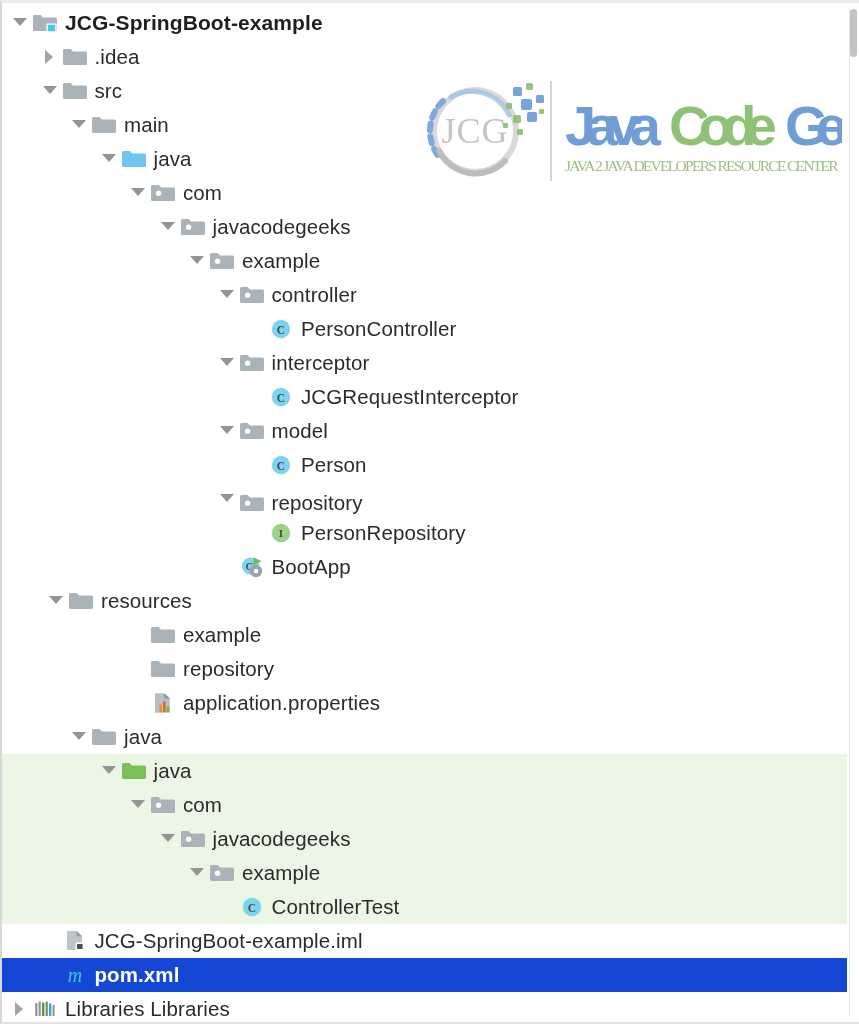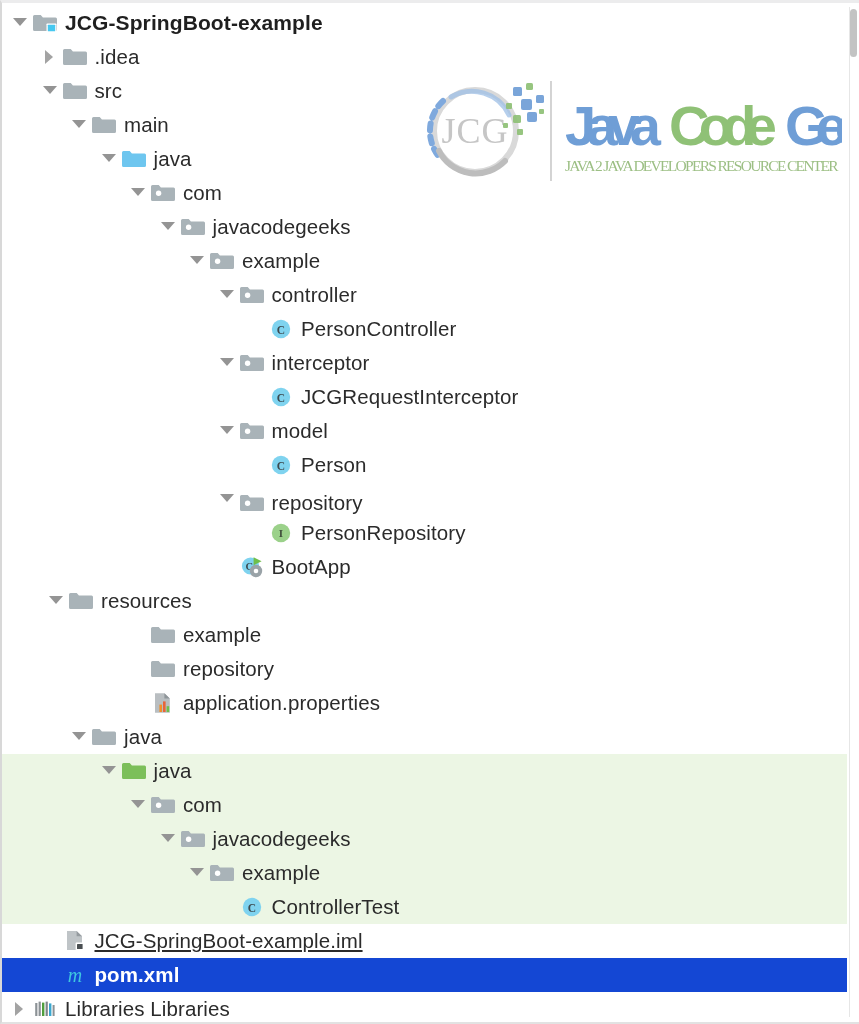--- a/index.html
+++ b/index.html
@@ -427,21 +427,21 @@
       <div class="row band" style="padding-left: 214.5px;">
         <span class="twisty none"></span>
         <span class="icon">
           <svg width="26" height="26" viewBox="0 0 26 26">
         <circle cx="13" cy="13" r="9.2" fill="#7fd3ef"></circle>
         <text x="13" y="17.6" font-family="'Liberation Serif', serif" font-size="11.5" fill="#3c4a50" text-anchor="middle" font-weight="bold">C</text>
           </svg>
         </span>
         <span class="label">ControllerTest</span>
       </div>
-      <div class="row" style="padding-left: 37.5px; text-decoration: underline;">
+      <div class="row" style="padding-left: 37.5px;">
         <span class="twisty none"></span>
         <span class="icon">
           <svg width="26" height="26" viewBox="0 0 26 26">
         <path d="M5 3h9.6l5.4 5.3V22H5z" fill="#bfc4c7"></path>
         <path d="M14.6 3l5.4 5.3h-5.4z" fill="#959b9f"></path>
         <rect x="13.6" y="14.6" width="8.4" height="7.8" rx="0.8" fill="#ffffff"></rect>
         <rect x="15" y="16" width="5.6" height="5" rx="0.5" fill="#4a4f52"></rect>
           </svg>
         </span>
         <span class="label">JCG-SpringBoot-example.iml</span>

